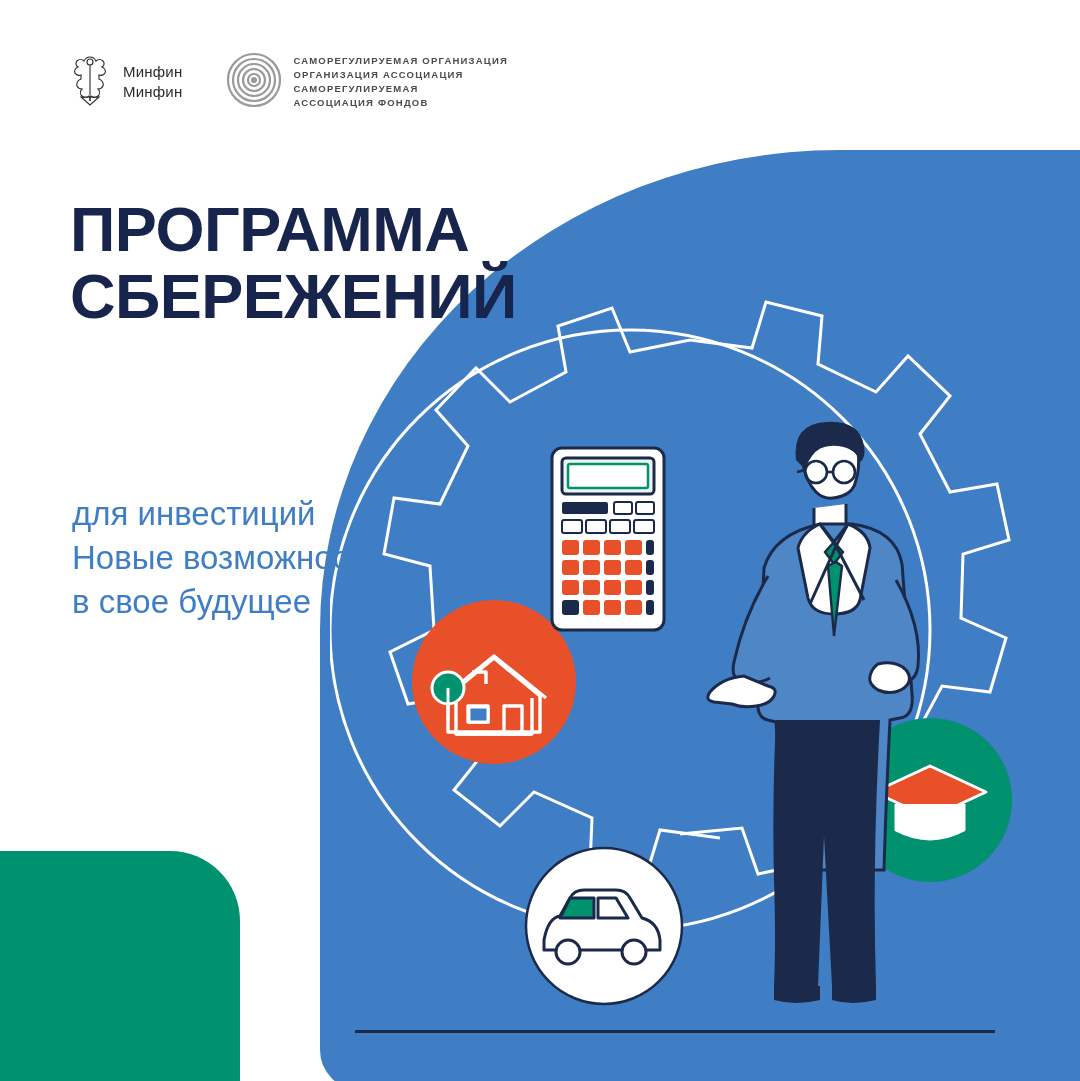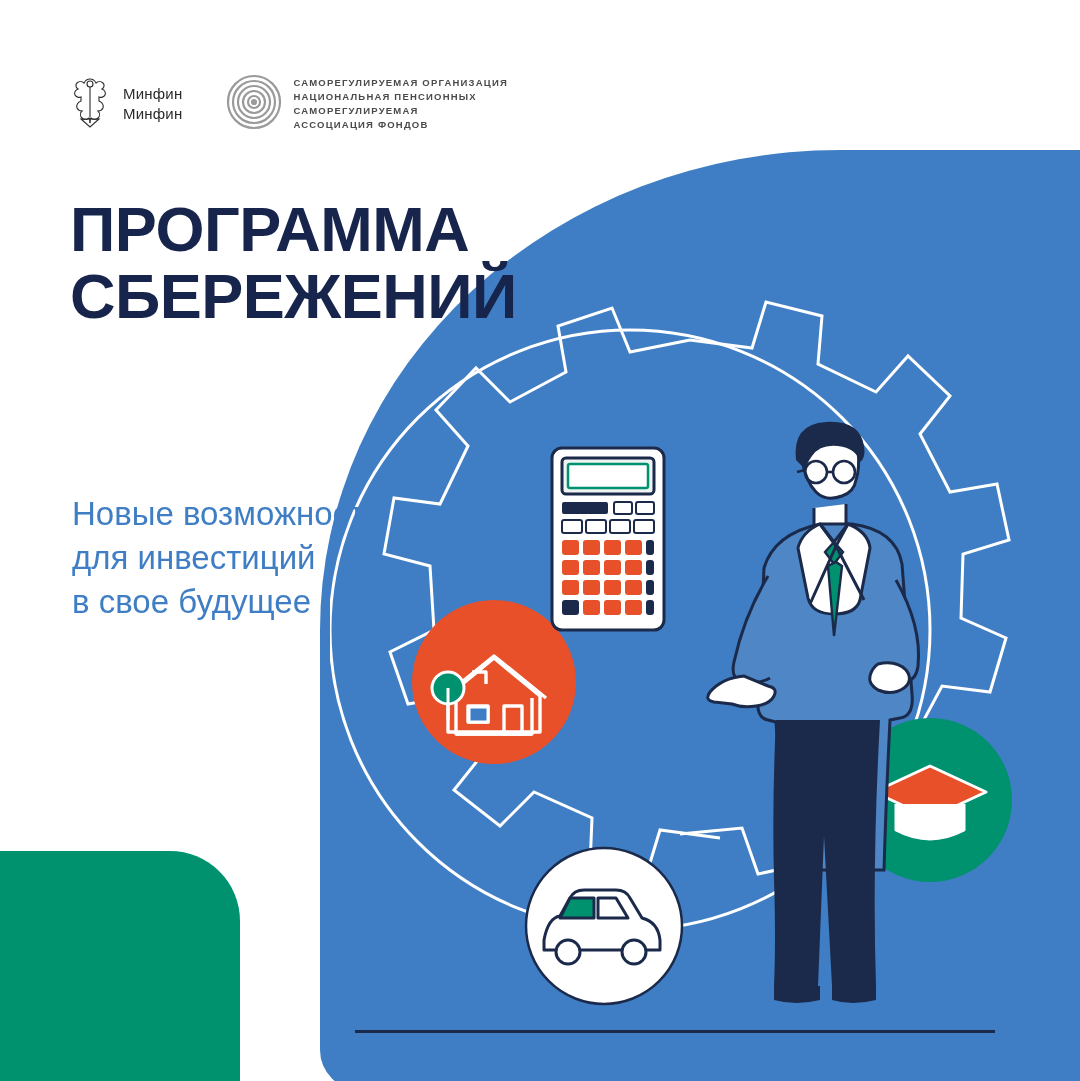--- a/index.html
+++ b/index.html
@@ -60,21 +60,20 @@
 
   
   .logos {
     position: absolute;
     left: 68px;
     top: 52px;
     display: flex;
     align-items: center;
     gap: 44px;
     z-index: 5;
-    margin-top: 22px;
   }
   .logo {
     display: flex;
     align-items: center;
     gap: 11px;
   }
   .logo-mark {
     flex: none;
   }
   .logo-text-minfin {
@@ -175,36 +174,36 @@
             <circle cx="28" cy="28" r="21"></circle>
             <circle cx="28" cy="28" r="16"></circle>
             <circle cx="28" cy="28" r="11"></circle>
             <circle cx="28" cy="28" r="6"></circle>
             <circle cx="28" cy="28" r="2" fill="#9a9a9a"></circle>
           </g>
         </svg>
       </span>
       <span class="logo-text-napf">
         <span>САМОРЕГУЛИРУЕМАЯ ОРГАНИЗАЦИЯ</span>
-        <span>НАЦИОНАЛЬНАЯ  ПЕНСИОННЫХ</span>
+        <span>ОРГАНИЗАЦИЯ  АССОЦИАЦИЯ</span>
         <span>САМОРЕГУЛИРУЕМАЯ</span>
         <span>АССОЦИАЦИЯ  ФОНДОВ</span>
       </span>
     </div>
 
   </div>
 
   <div class="headline">
     <div class="headline-line">ПРОГРАММА</div>
     <div class="headline-line">СБЕРЕЖЕНИЙ</div>
   </div>
 
   <div class="subhead">
+    <div class="subhead-line">для инвестиций</div>
     <div class="subhead-line">Новые возможности</div>
-    <div class="subhead-line">для инвестиций</div>
     <div class="subhead-line">в свое будущее</div>
   </div>
 
   <div class="illustration">
     <svg width="740" height="760" viewBox="0 0 740 760">
 
       <g fill="none" stroke="#ffffff" stroke-width="3">
         <path d="M360 40
                  l62 8 14-46 56 14 -4 48 58 28 32-36 42 40 -30 38 30 58 47-8 12 56-46 14 -2 64 45 20-16 54-48-6-30 56 34 38-44 38-36-32-56 28 4 48-56 12-16-46-62 6"></path>
         <path d="M360 40

